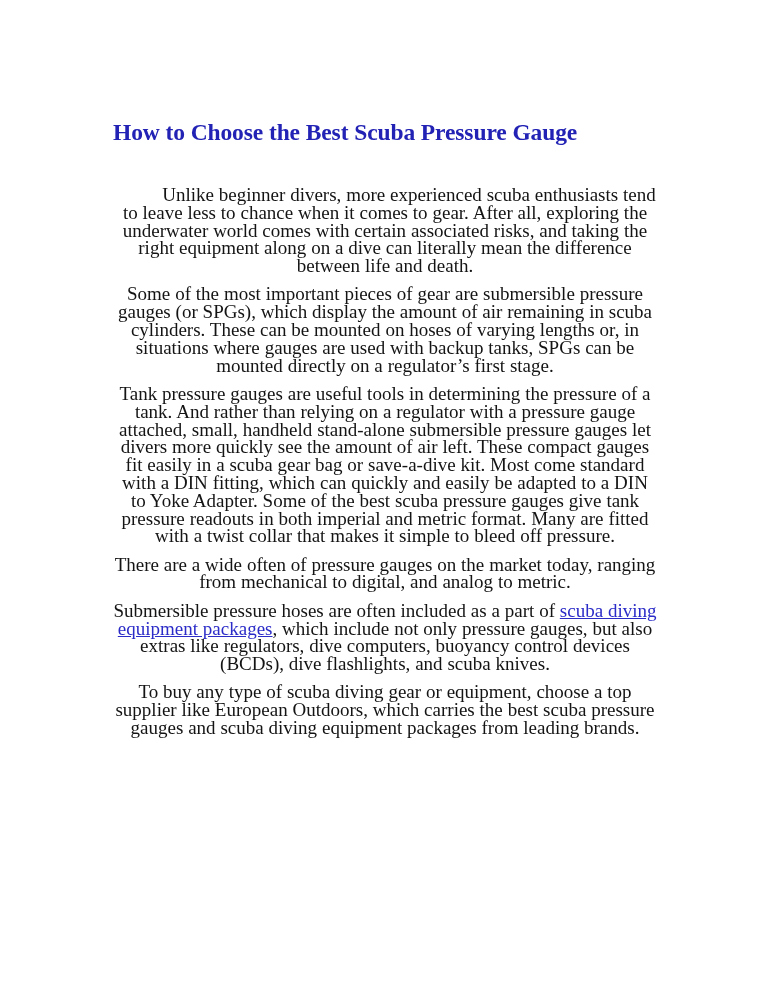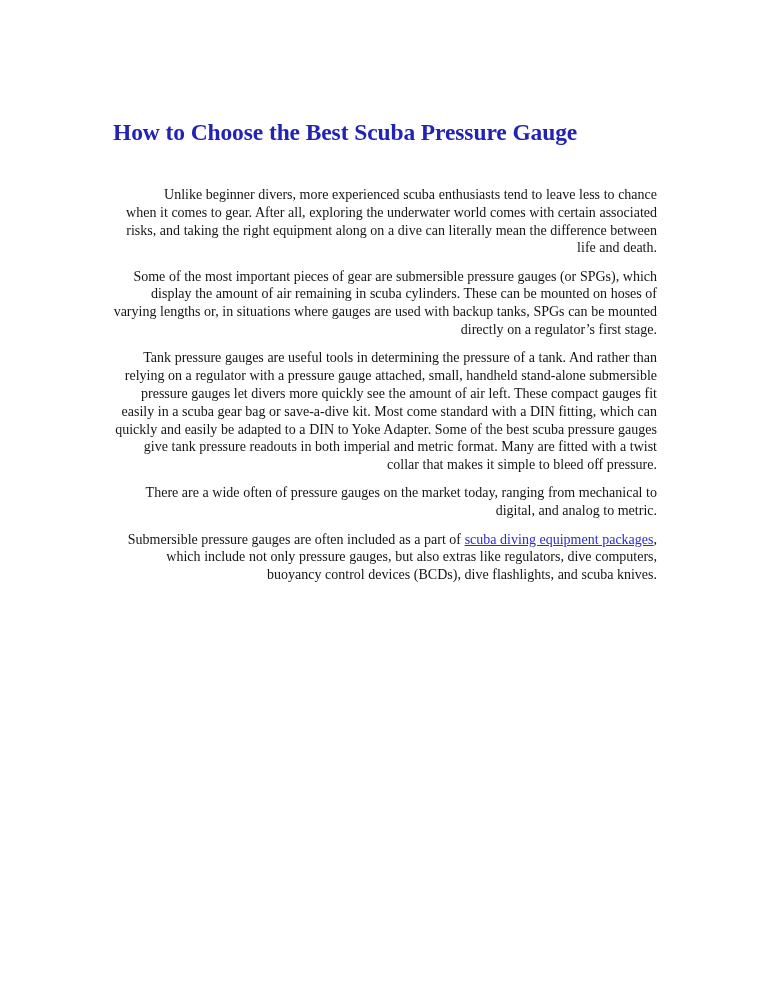--- a/index.html
+++ b/index.html
@@ -33,25 +33,25 @@
     font-family: "Liberation Serif", "DejaVu Serif", serif;
     font-size: 23.5px;
     font-weight: bold;
     color: #2222b5;
     line-height: 28px;
     margin: 0 0 0 0;
     letter-spacing: -0.1px;
     white-space: nowrap;
   }
   .para {
-    font-size: 14px;
+    font-size: 19px;
     line-height: 17.8px;
     color: #141414;
     margin: 0;
-    text-align: right;
+    text-align: center;
     word-spacing: 0.1px;
   }
   .spacer-title {
     height: 40px;
   }
   .spacer-para {
     height: 10.5px;
   }
   .indent-first {
     text-indent: 48px;
@@ -87,20 +87,21 @@
       <span>Tank pressure gauges are useful tools in determining the pressure of a tank. And rather than relying on a regulator with a pressure gauge attached, small, handheld stand-alone submersible pressure gauges let divers more quickly see the amount of air left. These compact gauges fit easily in a scuba gear bag or save-a-dive kit. Most come standard with a DIN fitting, which can quickly and easily be adapted to a DIN to Yoke Adapter. Some of the </span><span class="bold">best scuba pressure gauges</span><span> give tank pressure readouts in both imperial and metric format. Many are fitted with a twist collar that makes it simple to bleed off pressure.</span>
     </p>
 
     <div class="spacer-para"></div>
 
     <p class="para">There are a wide often of pressure gauges on the market today, ranging from mechanical to digital, and analog to metric.</p>
 
     <div class="spacer-para"></div>
 
     <p class="para">
-      <span>Submersible pressure gauges are often included as a part of </span><a class="doc-link" href="#">scuba diving equipment packages</a><span>, which include not only pressure gauges, but also extras like regulators, dive computers, buoyancy control devices (BCDs), dive flashlights, and scuba knives.</span>
+      <span>Submersible pressure hoses are often included as a part of </span><a class="doc-link" href="#">scuba diving equipment packages</a><span>, which include not only pressure gauges, but also extras like regulators, dive computers, buoyancy control devices (BCDs), dive flashlights, and scuba knives.</span>
     </p>
 
     <div class="spacer-para"></div>
 
+    <p class="para">To buy any type of scuba diving gear or equipment, choose a top supplier like European Outdoors, which carries the best scuba pressure gauges and scuba diving equipment packages from leading brands.</p>
 
   </div>
 </div>
 
 </body></html>

